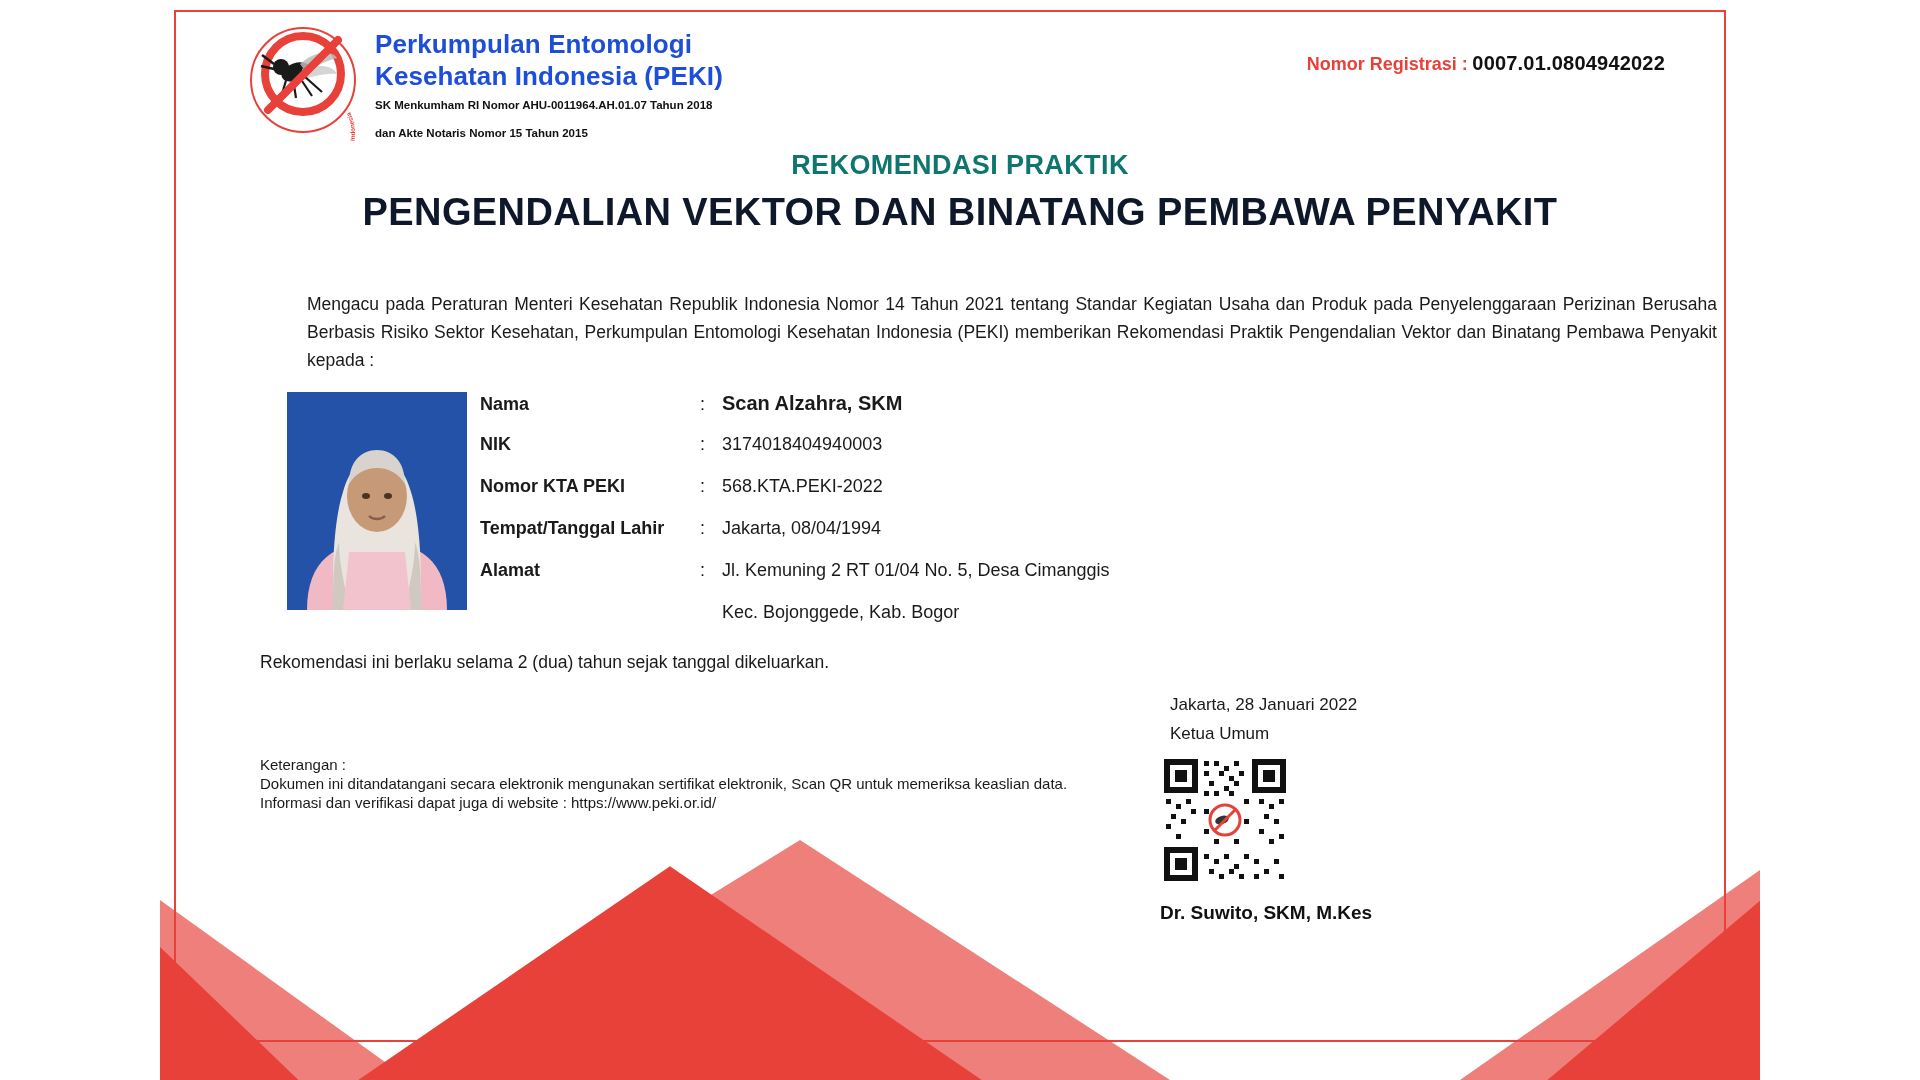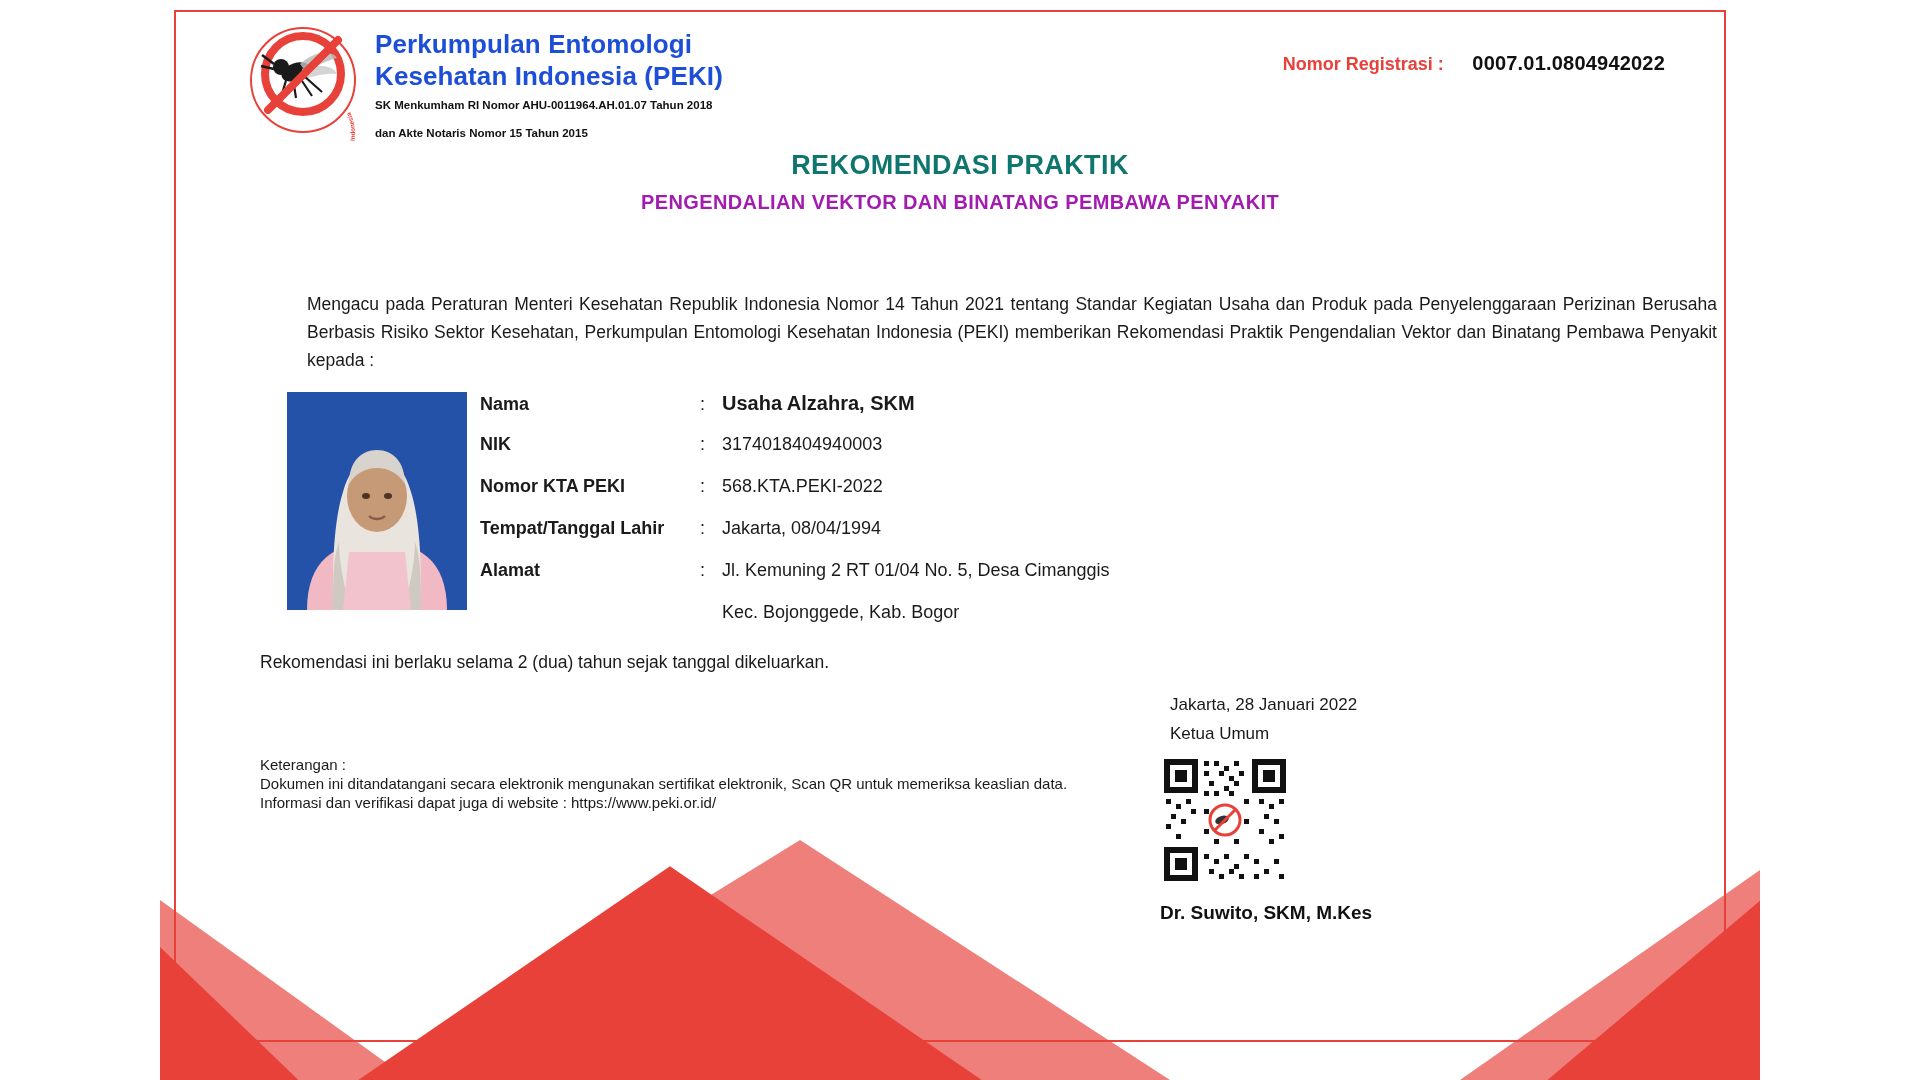--- a/index.html
+++ b/index.html
@@ -86,42 +86,42 @@
   }
   .reg-label {
     color: #e8413a;
     font-size: 18px;
     font-weight: bold;
   }
   .reg-value {
     color: #111;
     font-size: 20px;
     font-weight: bold;
-    margin-left: 24px;
+    margin-left: 0;
     letter-spacing: 0.2px;
   }
 
   .doc-title {
     position: absolute;
     left: 0;
     top: 150px;
     width: 1600px;
     text-align: center;
     z-index: 8;
   }
   .doc-title .t1 {
     font-size: 27px;
     font-weight: bold;
     color: #0f766e;
     letter-spacing: 0.4px;
   }
   .doc-title .t2 {
-    font-size: 20px;
-    font-weight: bold;
-    color: #a21caf;
+    font-size: 38px;
+    font-weight: bold;
+    color: #0f172a;
     margin-top: 10px;
     letter-spacing: 0.4px;
   }
 
   .intro {
     position: absolute;
     left: 100px;
     top: 290px;
     width: 1410px;
     font-size: 17.5px;
@@ -291,21 +291,21 @@
         <path d="M52,150 C52,176 60,200 62,218 L46,218 C46,190 46,166 52,150 Z" fill="#cfc9c1"></path>
         <path d="M128,150 C128,176 120,200 118,218 L134,218 C134,190 134,166 128,150 Z" fill="#cfc9c1"></path>
         <path d="M62,160 L118,160 L124,218 L56,218 Z" fill="#f3c3cd"></path>
       </svg>
     </div>
 
     <div class="fields">
       <div class="frow">
         <div class="flabel">Nama</div>
         <div class="fcolon">:</div>
-        <div class="fvalue bold">Usaha Alzahra, SKM</div>
+        <div class="fvalue bold">Scan Alzahra, SKM</div>
       </div>
       <div class="frow">
         <div class="flabel">NIK</div>
         <div class="fcolon">:</div>
         <div class="fvalue">3174018404940003</div>
       </div>
       <div class="frow">
         <div class="flabel">Nomor KTA PEKI</div>
         <div class="fcolon">:</div>
         <div class="fvalue">568.KTA.PEKI-2022</div>

